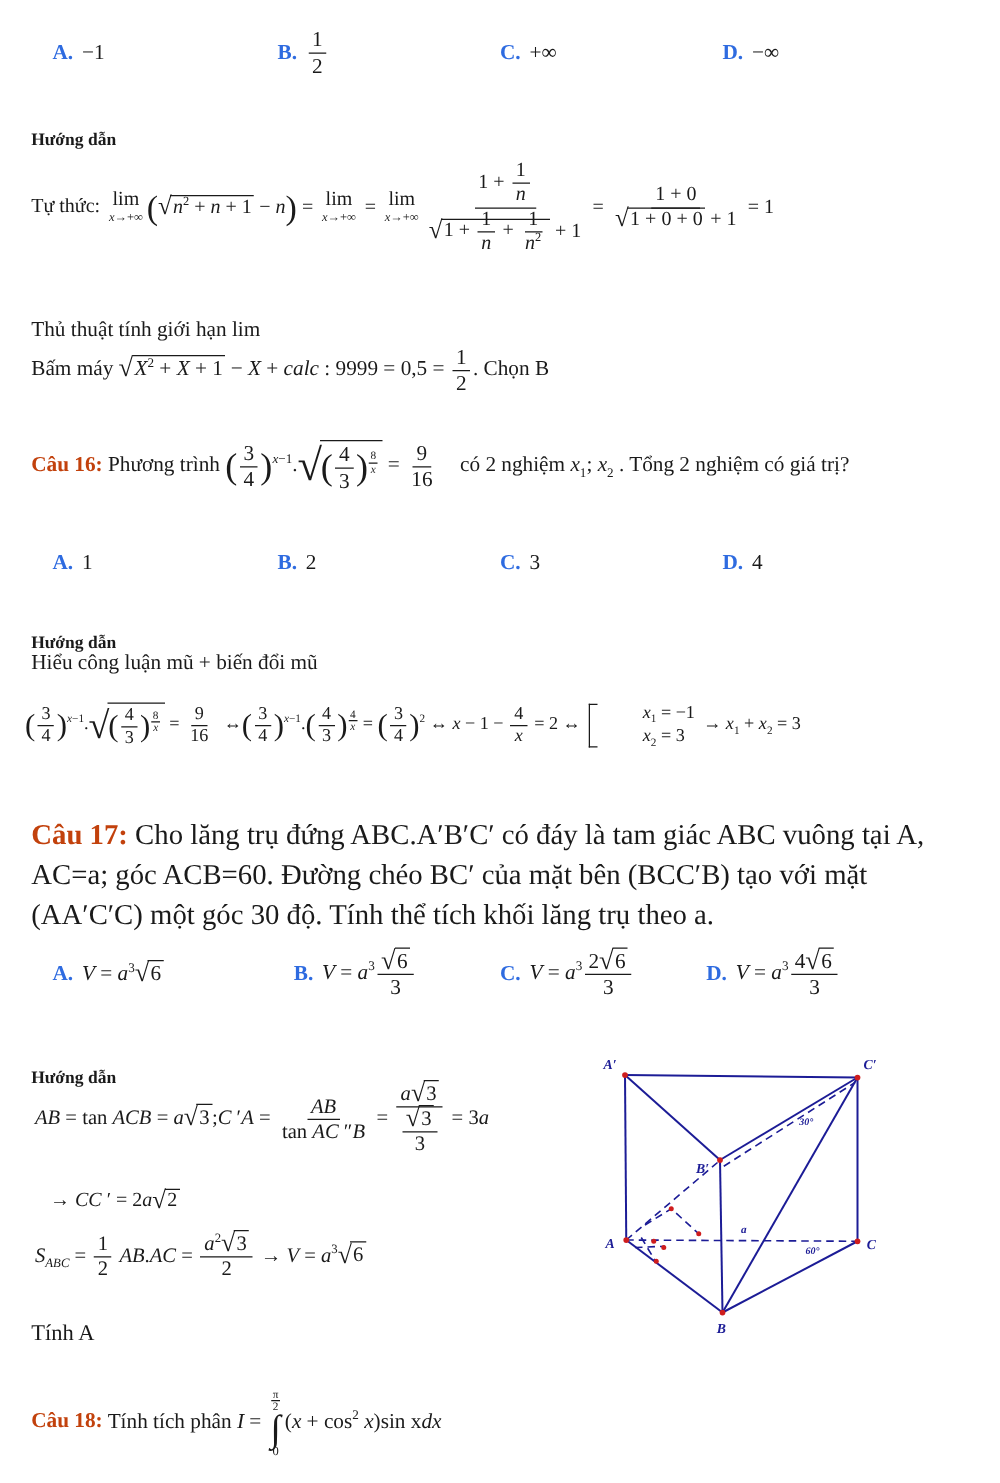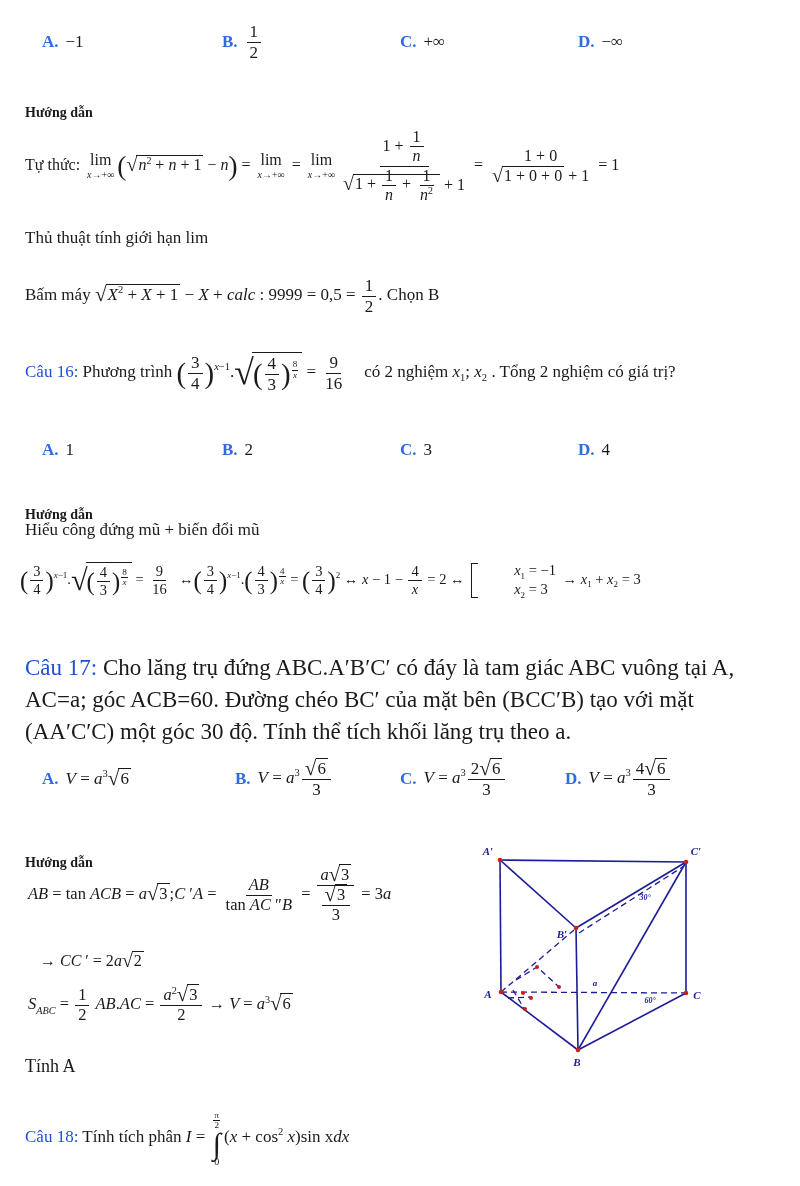--- a/index.html
+++ b/index.html
@@ -1,20 +1,20 @@
 <!DOCTYPE html>
 <html><head>
 <meta charset="utf-8">
 <style>
   html,body{margin:0;padding:0;background:#fff;}
   body{font-family:"Liberation Serif","DejaVu Serif",serif;color:#1a1a1a;}
   .page{position:relative;width:800px;height:1186px;background:#fff;overflow:hidden;font-size:17px;}
   .abs{position:absolute;}
   .ltr{color:#2e6be0;font-weight:bold;margin-right:7px;}
-  .caulabel{color:#1d4ed8;font-weight:normal;}
+  .caulabel{color:#c2410c;font-weight:bold;}
   .hd{font-weight:bold;font-size:14px;margin-top:25px;}
   .mline{white-space:nowrap;}
   i{font-style:italic;}
   sup{font-size:0.62em;vertical-align:super;line-height:0;}
   sub{font-size:0.62em;vertical-align:sub;line-height:0;}
   
   .fr{display:inline-flex;flex-direction:column;align-items:center;vertical-align:middle;margin:0 2px;line-height:1.15;text-align:center;}
   .fr>.nu{border-bottom:1px solid #1a1a1a;padding:0 3px;}
   .fr>.de{padding:0 3px;}
   
@@ -94,21 +94,21 @@
                 </span> + <span class="fr">
                   <span class="nu">1</span>
                   <span class="de"><i>n</i><sup>2</sup></span>
                 </span></span></span> + 1</span>
         </span> = <span class="fr">
           <span class="nu">1 + 0</span>
           <span class="de"><span class="sq"><span class="rad">√</span><span class="ov">1 + 0 + 0</span></span> + 1</span>
         </span> = 1</span>
   </div>
 
-  <div class="abs" style="top:228px;left:25px;text-align:center;">Thủ thuật tính giới hạn lim</div>
+  <div class="abs" style="top:254px;left:25px;text-align:center;">Thủ thuật tính giới hạn lim</div>
 
   <div class="abs mline" style="top:276px;left:25px;">Bấm máy <span class="sq"><span class="rad">√</span><span class="ov"><i>X</i><sup>2</sup> + <i>X</i> + 1</span></span> − <i>X</i> + <i>calc</i> : 9999 = 0,5 = <span class="fr">
         <span class="nu">1</span>
         <span class="de">2</span>
       </span>. Chọn B</div>
 
   <div class="abs mline" style="top:352px;left:25px;">
     <span class="caulabel">Câu 16:</span>
     <span>Phương trình <span class="bp">(</span><span class="fr">
           <span class="nu">3</span>
@@ -139,21 +139,21 @@
         <span>3</span>
       </span>
     <span class="ansflex" style="left:578px;">
         <span class="ltr">D.</span>
         <span>4</span>
       </span>
   </div>
 
   <div class="abs hd" style="top:482px;left:25px;">Hướng dẫn</div>
 
-  <div class="abs" style="top:520px;left:25px;">Hiểu công đứng mũ + biến đổi mũ</div>
+  <div class="abs" style="top:520px;left:25px;">Hiểu công luận mũ + biến đổi mũ</div>
 
   <div class="abs mline" style="top:562px;left:20px;font-size:14.5px;"><span class="bp">(</span><span class="fr">
         <span class="nu">3</span>
         <span class="de">4</span>
       </span><span class="bp">)</span><sup><i>x</i>−1</sup>.<span class="radbig">√</span><span class="ov2"><span class="bp">(</span><span class="fr">
           <span class="nu">4</span>
           <span class="de">3</span>
         </span><span class="bp">)</span><sup><span class="fr tf">
             <span class="nu">8</span>
             <span class="de"><i>x</i></span>

